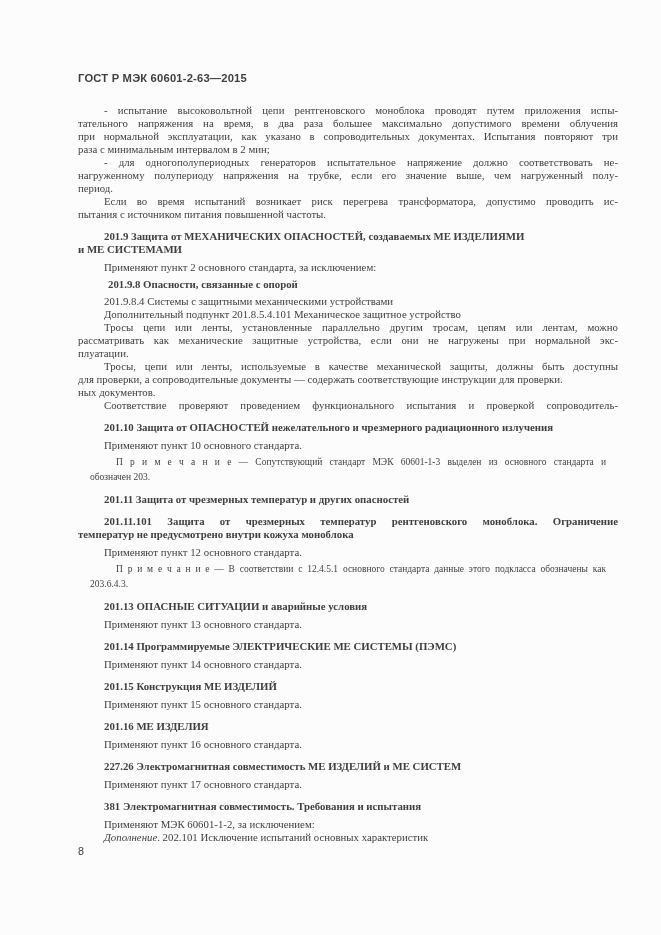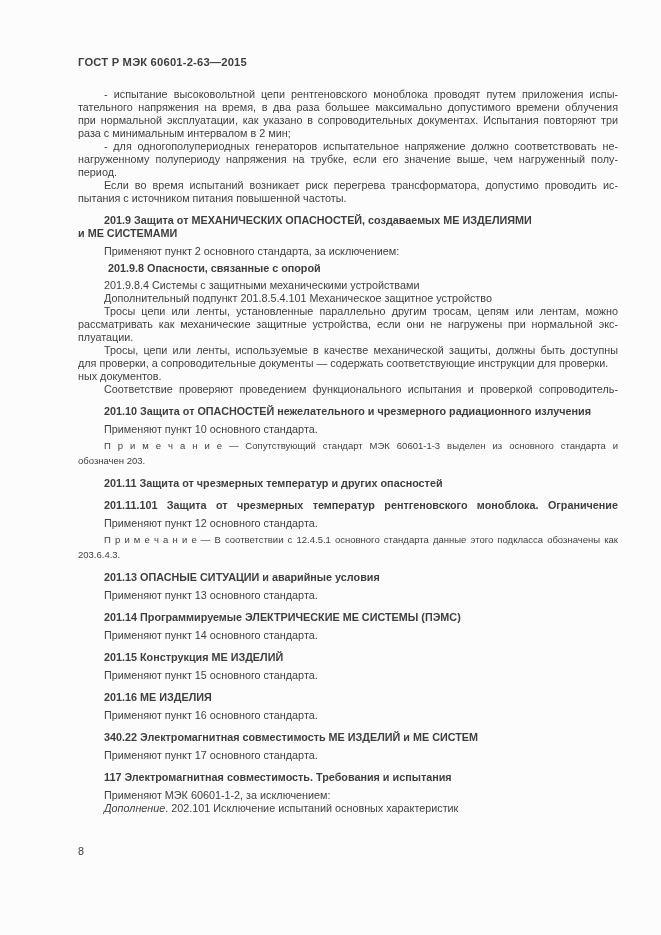--- a/index.html
+++ b/index.html
@@ -4,35 +4,35 @@
 <style>
   html, body { margin: 0; padding: 0; }
   body {
     width: 661px; height: 935px;
     position: relative;
     overflow: hidden;
     font-family: "Liberation Sans", sans-serif;
   }
   .sheet {
     position: absolute;
-    left: 78px; top: 56px;
+    left: 78px; top: 72px;
     width: 540px;
   }
   .doc-header {
     font-weight: bold;
     font-size: 11.2px;
     line-height: 13px;
     letter-spacing: 0.2px;
     margin-bottom: 19px;
   }
-  .blk { font-size: 10.8px; line-height: 13px; }
+  .blk { font-size: 10.8px; line-height: 13px; font-family: Liberation Serif, serif; }
   .blk.h, .blk.hp { font-weight: bold; margin: 9px 0 5px 0; }
   .blk.pb { font-weight: bold; margin: 4px; }
   .blk.p  { margin: 0; }
-  .blk.note { font-size: 9.5px; line-height: 14.5px; margin: 3px 0; }
+  .blk.note { font-size: 9.5px; line-height: 14.5px; margin: 3px 12px; }
   .line {
     white-space: nowrap;
     text-align: justify;
     text-align-last: justify;
   }
   .line.first { padding-left: 26px; }
   .line.last, .blk.noj .line { text-align-last: left; }
   .it { font-style: italic; }
   .pagenum {
     position: absolute;
@@ -98,20 +98,21 @@
       </div>
       <div class="blk note">
         <div class="line first">П р и м е ч а н и е   —   Сопутствующий стандарт МЭК 60601-1-3 выделен из основного стандарта и</div>
         <div class="line last">обозначен 203.</div>
       </div>
       <div class="blk h">
         <div class="line first last">201.11  Защита от чрезмерных температур и других опасностей</div>
       </div>
       <div class="blk hp">
         <div class="line first">201.11.101 Защита от чрезмерных температур рентгеновского моноблока. Ограничение</div>
+        <div class="line last">температур не предусмотрено внутри кожуха моноблока</div>
       </div>
       <div class="blk p">
         <div class="line first last">Применяют пункт 12 основного стандарта.</div>
       </div>
       <div class="blk note">
         <div class="line first">П р и м е ч а н и е   — В соответствии с 12.4.5.1 основного стандарта данные этого подкласса обозначены как</div>
         <div class="line last">203.6.4.3.</div>
       </div>
       <div class="blk h">
         <div class="line first last">201.13  ОПАСНЫЕ СИТУАЦИИ и аварийные условия</div>
@@ -131,27 +132,27 @@
       <div class="blk p">
         <div class="line first last">Применяют пункт 15 основного стандарта.</div>
       </div>
       <div class="blk h">
         <div class="line first last">201.16  МЕ ИЗДЕЛИЯ</div>
       </div>
       <div class="blk p">
         <div class="line first last">Применяют пункт 16 основного стандарта.</div>
       </div>
       <div class="blk h">
-        <div class="line first last">340.22  Электромагнитная совместимость МЕ ИЗДЕЛИЙ и МЕ СИСТЕМ</div>
+        <div class="line first last">227.26  Электромагнитная совместимость МЕ ИЗДЕЛИЙ и МЕ СИСТЕМ</div>
       </div>
       <div class="blk p">
         <div class="line first last">Применяют пункт 17 основного стандарта.</div>
       </div>
       <div class="blk h">
-        <div class="line first last">117  Электромагнитная совместимость. Требования и испытания</div>
+        <div class="line first last">381  Электромагнитная совместимость. Требования и испытания</div>
       </div>
       <div class="blk p">
         <div class="line first last">Применяют МЭК 60601-1-2, за исключением:</div>
       </div>
       <div class="blk p">
         <div class="line first last"><span class="it">Дополнение</span><span class="">. 202.101 Исключение испытаний основных характеристик</span></div>
       </div>
     </div>
 </div>
 

